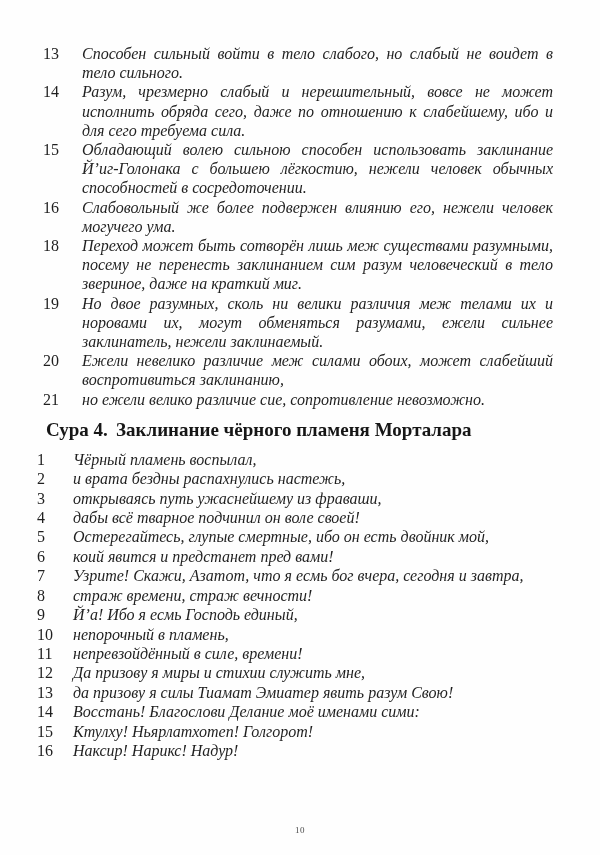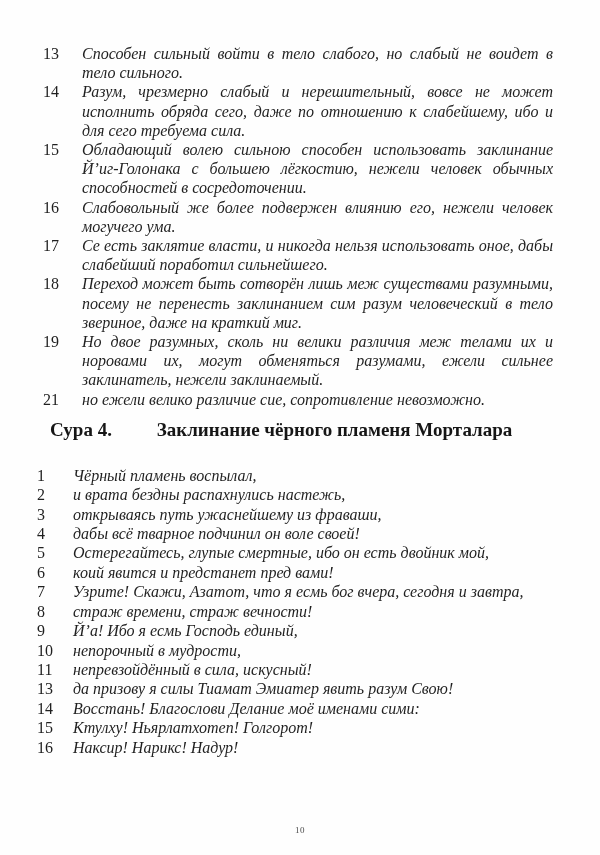--- a/index.html
+++ b/index.html
@@ -36,26 +36,25 @@
     flex: 1;
     text-align: justify;
     hyphens: auto;
     font-style: italic;
     -webkit-hyphens: auto;
   }
 
   
   .heading {
     display: flex;
-    margin: 9px 0 24px 9px;
+    margin: 9px 0 8px 9px;
     font-size: 19px;
     line-height: 24px;
     font-weight: 700;
     color: #161616;
-    text-align: center;
   }
   .heading-label { flex: 0 0 70px; }
   .heading-title { flex: 1; }
 
   
   .verses {
     font-size: 16px;
     line-height: 19.4px;
   }
   .verse-row { display: flex; }
@@ -103,35 +102,35 @@
         <div class="rule-row">
           <span class="rule-num">15</span>
           <span class="rule-text">Обладающий волею сильною способен использовать заклинание Й’иг-Голонака с большею лёгкостию, нежели человек обычных способностей в сосредоточении.</span>
         </div>
 
         <div class="rule-row">
           <span class="rule-num">16</span>
           <span class="rule-text">Слабовольный же более подвержен влиянию его, нежели человек могучего ума.</span>
         </div>
 
-        <div class="rule-row">
-          <span class="rule-num">17</span>
-          <span class="rule-text">Се есть заклятие власти, и никогда нельзя использовать оное, дабы слабейший поработил сильнейшего.</span>
-        </div>
 
         <div class="rule-row">
           <span class="rule-num">18</span>
           <span class="rule-text">Переход может быть сотворён лишь меж существами разумными, посему не перенесть заклинанием сим разум человеческий в тело звериное, даже на краткий миг.</span>
         </div>
 
         <div class="rule-row">
           <span class="rule-num">19</span>
           <span class="rule-text">Но двое разумных, сколь ни велики различия меж телами их и норовами их, могут обменяться разумами, ежели сильнее заклинатель, нежели заклинаемый.</span>
         </div>
 
+        <div class="rule-row">
+          <span class="rule-num">20</span>
+          <span class="rule-text">Ежели невелико различие меж силами обоих, может слабейший воспротивиться заклинанию,</span>
+        </div>
 
         <div class="rule-row">
           <span class="rule-num">21</span>
           <span class="rule-text">но ежели велико различие сие, сопротивление невозможно.</span>
         </div>
       </section>
 
     <h2 class="heading">
       <span class="heading-label">Сура 4.</span>
       <span class="heading-title">Заклинание чёрного пламеня Морталара</span>
@@ -179,28 +178,32 @@
           <span class="verse-text">страж времени, страж вечности!</span>
         </div>
 
         <div class="verse-row">
           <span class="verse-num">9</span>
           <span class="verse-text">Й’а! Ибо я есмь Господь единый,</span>
         </div>
 
         <div class="verse-row">
           <span class="verse-num">10</span>
-          <span class="verse-text">непорочный в мудрости,</span>
+          <span class="verse-text">непорочный в пламень,</span>
         </div>
 
         <div class="verse-row">
           <span class="verse-num">11</span>
-          <span class="verse-text">непревзойдённый в сила, искусный!</span>
-        </div>
-
+          <span class="verse-text">непревзойдённый в силе, времени!</span>
+        </div>
+
+        <div class="verse-row">
+          <span class="verse-num">12</span>
+          <span class="verse-text">Да призову я миры и стихии служить мне,</span>
+        </div>
 
         <div class="verse-row">
           <span class="verse-num">13</span>
           <span class="verse-text">да призову я силы Тиамат Эмиатер явить разум Свою!</span>
         </div>
 
         <div class="verse-row">
           <span class="verse-num">14</span>
           <span class="verse-text">Восстань! Благослови Делание моё именами сими:</span>
         </div>

